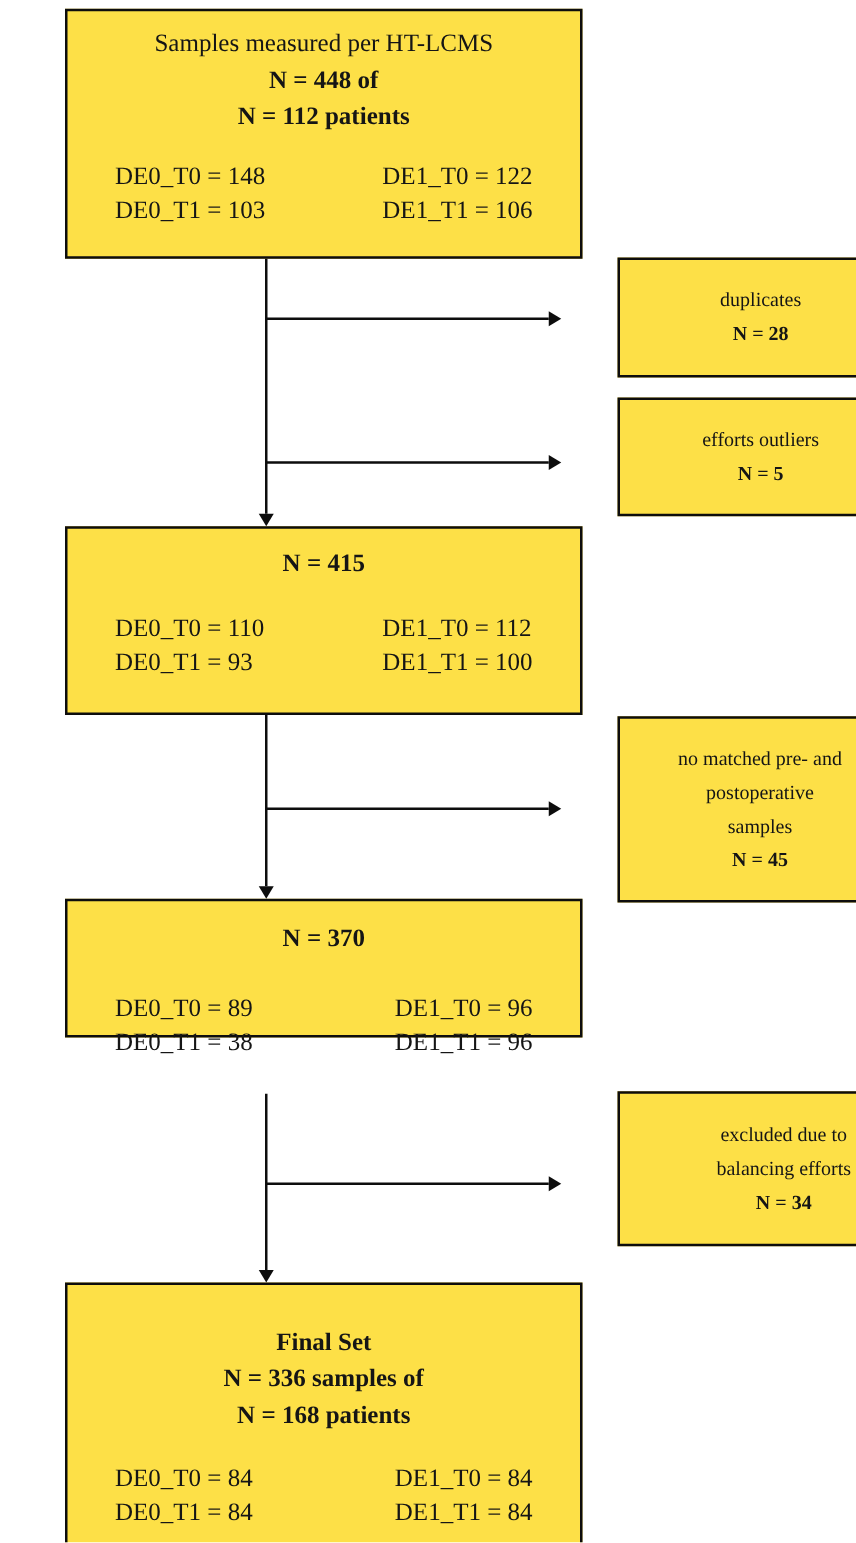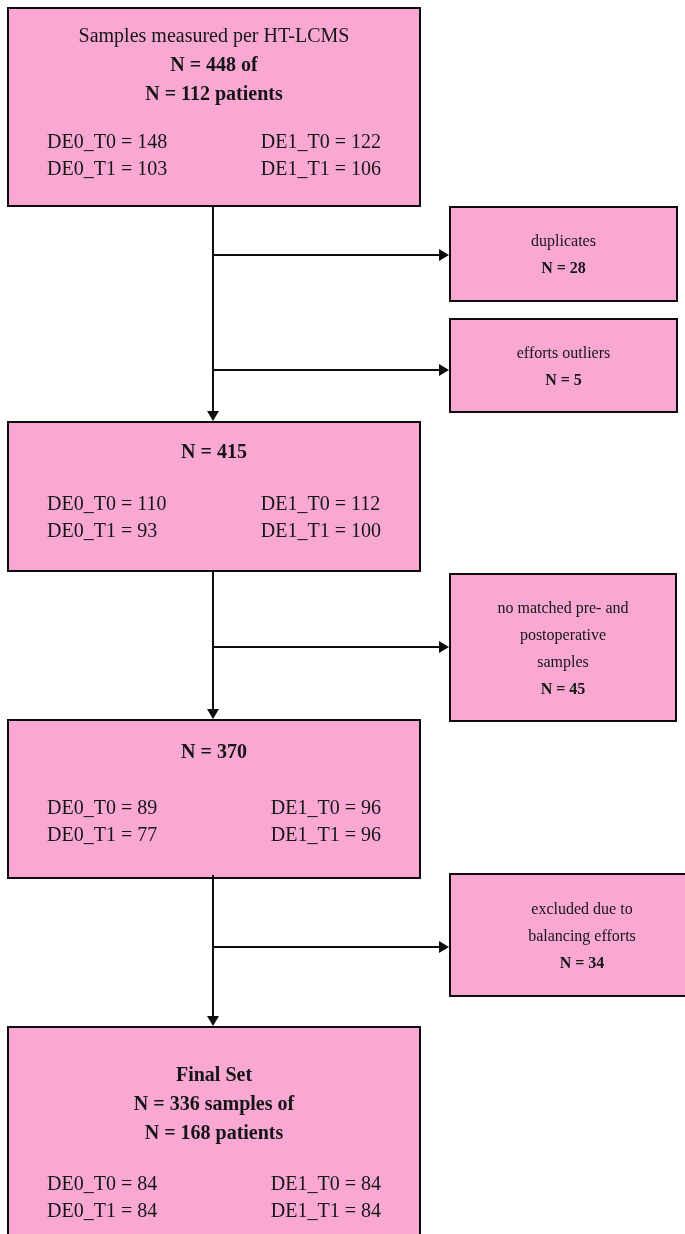--- a/index.html
+++ b/index.html
@@ -9,22 +9,23 @@
     height: 1234px;
     background: #ffffff;
     font-family: "Liberation Serif", "DejaVu Serif", serif;
     color: #151515;
     overflow: hidden;
   }
   .box {
     position: absolute;
     box-sizing: border-box;
     border: 2px solid #0d0d0d;
-    background: #f9a8d4;
+    background: #fde047;
     text-align: center;
+    margin-left: 45px;
   }
   .heading { font-size: 20px; line-height: 29px; }
   .bold { font-weight: bold; }
   .de-grid {
     display: flex;
     justify-content: space-between;
     padding: 0 38px 0 38px;
     font-size: 20px;
     line-height: 27px;
     text-align: left;
@@ -48,21 +49,21 @@
   }
   .arrow-right {
     position: absolute; width: 0; height: 0;
     border-top: 6px solid transparent;
     border-bottom: 6px solid transparent;
     border-left: 10px solid #0d0d0d;
   }
   
   #box-samples { left: 7px; top: 7px;    width: 414px; height: 200px; padding-top: 12px; }
   #box-n415    { left: 7px; top: 421px;  width: 414px; height: 151px; padding-top: 14px; }
-  #box-n370    { left: 7px; top: 719px;  width: 414px; height: 160px; padding-top: 16px; }
+  #box-n370    { left: 7px; top: 719px;  width: 414px; height: 111px; padding-top: 16px; }
   #box-final   { left: 7px; top: 1026px; width: 414px; height: 244px; padding-top: 32px; }
   #box-samples .de-grid { margin-top: 20px; }
   #box-n415    .de-grid { margin-top: 24px; }
   #box-n370    .de-grid { margin-top: 28px; }
   #box-final   .de-grid { margin-top: 23px; }
   
   #box-duplicates { left: 449px; top: 206px; width: 229px; height: 96px; }
   #box-quality    { left: 449px; top: 318px; width: 229px; height: 95px; }
   #box-unmatched  { left: 449px; top: 573px; width: 228px; height: 149px; }
   #box-balancing  { left: 449px; top: 873px; width: 266px; height: 124px; }
@@ -100,21 +101,21 @@
         <div>DE1_T1 = 100</div>
       </div>
     </div>
   </div>
 
   <div class="box" id="box-n370">
     <div class="heading bold">N = 370</div>
     <div class="de-grid">
       <div class="de-col">
         <div>DE0_T0 = 89</div>
-        <div>DE0_T1 = 77</div>
+        <div>DE0_T1 = 38</div>
       </div>
       <div class="de-col">
         <div>DE1_T0 = 96</div>
         <div>DE1_T1 = 96</div>
       </div>
     </div>
   </div>
 
   <div class="box" id="box-final">
     <div class="heading bold">Final Set</div>

